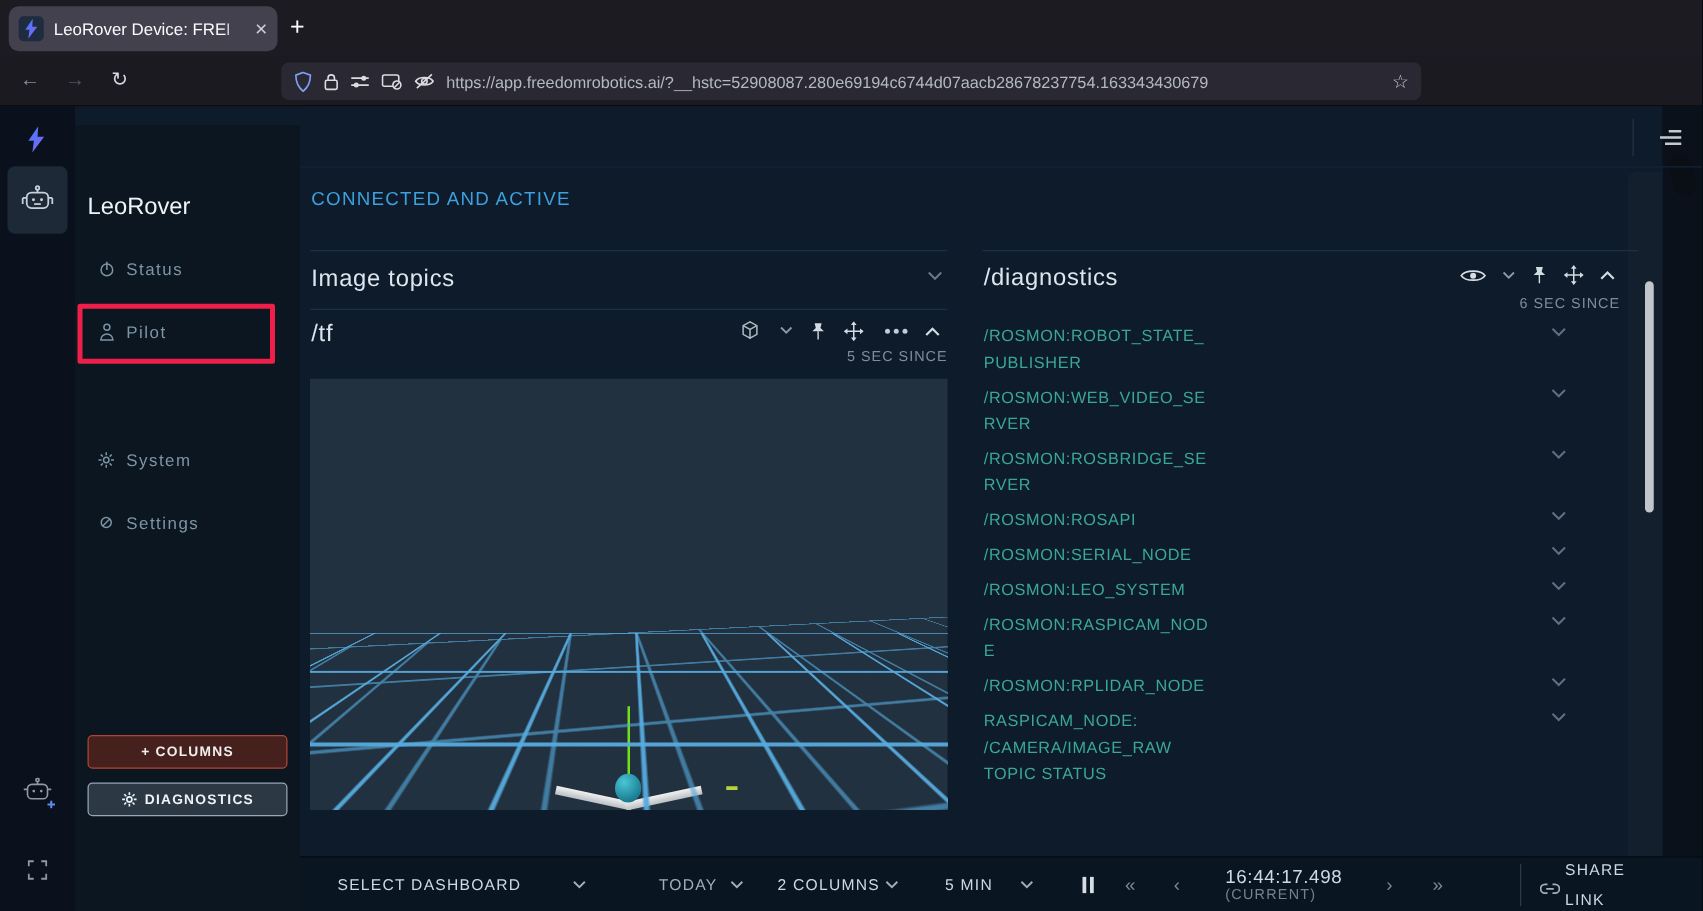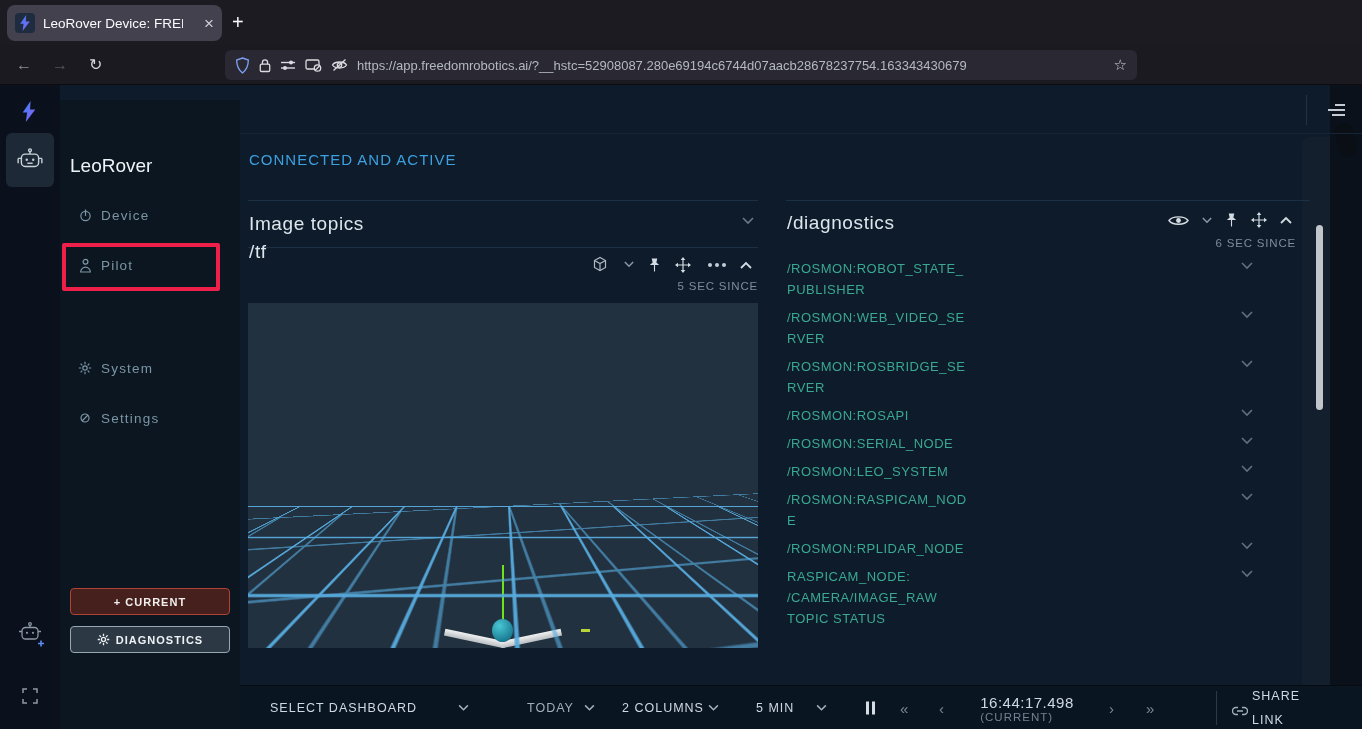--- a/index.html
+++ b/index.html
@@ -246,21 +246,21 @@
   <div class="sidebar">
     <div class="dev-title">LeoRover</div>
 
     <div class="side-item" style="top:102px;">
       <span class="s-icon">
         <svg width="13" height="14" viewBox="0 0 14 14" fill="none" stroke="currentColor" stroke-width="1.3">
           <circle cx="7" cy="8" r="5"></circle>
             <path d="M7 1v7"></path>
           </svg>
       </span>
-      <span>Device</span>
+      <span>Status</span>
     </div>
 
     <div class="side-item" style="top:152px;">
       <span class="s-icon">
         <svg width="13" height="15" viewBox="0 0 14 16" fill="none" stroke="currentColor" stroke-width="1.3">
           <circle cx="7" cy="4" r="2.6"></circle>
             <path d="M1.8 15a5.2 5.2 0 0110.4 0z"></path>
           </svg>
       </span>
       <span>Pilot</span>
@@ -282,21 +282,21 @@
       <span class="s-icon">
         <svg width="12" height="12" viewBox="0 0 12 12" fill="none" stroke="currentColor" stroke-width="1.2">
           <circle cx="6" cy="6" r="4"></circle>
             <path d="M3 9l6-6"></path>
           </svg>
       </span>
       <span>Settings</span>
     </div>
 
     <div class="btn btn-incident">
-      <span>+ CURRENT</span>
+      <span>+ COLUMNS</span>
     </div>
     <div class="btn btn-diag">
       <span class="pi">
         <svg width="13" height="13" viewBox="0 0 14 14" fill="none" stroke="#eef2f5" stroke-width="1.4">
           <circle cx="7" cy="7" r="2.2"></circle>
           <path d="M7 .8v2.4M7 10.8v2.4M.8 7h2.4M10.8 7h2.4M2.6 2.6l1.7 1.7M9.7 9.7l1.7 1.7M11.4 2.6L9.7 4.3M4.3 9.7l-1.7 1.7"></path>
           </svg>
       </span>
       <span>DIAGNOSTICS</span>
     </div>
@@ -319,21 +319,21 @@
 
     <div class="divider" style="left:8px;top:115px;width:510px;"></div>
     <div class="col-head" style="left:9px;top:128px;">Image topics</div>
     <span class="panel-icons" style="left:502px;top:132px;color:#6b7885;">
       <svg width="12" height="8" viewBox="0 0 12 8">
           <path d="M1 1l5 5 5-5" fill="none" stroke="currentColor" stroke-width="1.6"></path>
         </svg>
     </span>
     <div class="divider" style="left:8px;top:162px;width:510px;"></div>
 
-    <div class="col-head" style="left:9px;top:156px;">/tf</div>
+    <div class="col-head" style="left:9px;top:172px;">/tf</div>
     <div class="panel-icons" style="left:350px;top:170px;gap:14px;">
       <span class="pi">
         <svg width="20" height="19" viewBox="0 0 20 19" fill="none" stroke="#aeb9c2" stroke-width="1.2">
           <path d="M4.5 5.5l5.5-3 5.5 3v7l-5.5 3-5.5-3z"></path>
             <path d="M4.5 5.5l5.5 3 5.5-3M10 8.5V16"></path>
           </svg>
       </span>
       <span class="pi" style="color:#8b99a5;">
         <svg width="10" height="7" viewBox="0 0 12 8">
             <path d="M1 1l5 5 5-5" fill="none" stroke="currentColor" stroke-width="1.8"></path>

